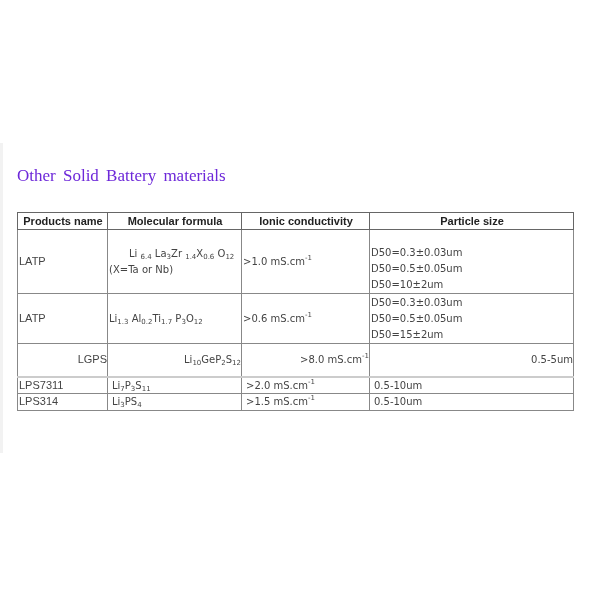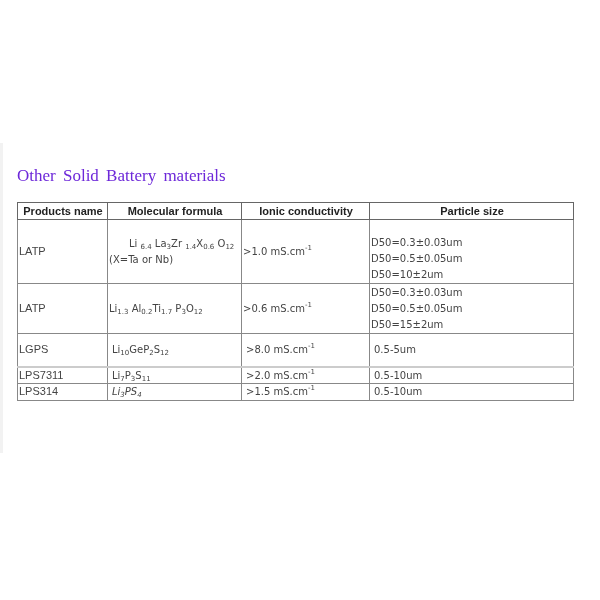--- a/index.html
+++ b/index.html
@@ -1,19 +1,19 @@
 <!DOCTYPE html>
 <html><head>
 <meta charset="utf-8">
 <style>
   html, body { margin:0; padding:0; background:#ffffff; }
   body { width:600px; height:600px; position:relative; overflow:hidden; font-family:"DejaVu Sans", sans-serif; }
   .left-strip { position:absolute; left:0; top:143px; width:3px; height:310px; background:#f2f2f2; }
   .title { position:absolute; left:17px; top:166px; font-family:"Liberation Serif", serif; font-size:17px; color:#6d28d9; word-spacing:3px; white-space:nowrap; }
-  table { position:absolute; left:17px; top:202px; width:556px; border-collapse:collapse; table-layout:fixed; font-size:10.5px; color:#444; }
+  table { position:absolute; left:17px; top:212px; width:556px; border-collapse:collapse; table-layout:fixed; font-size:10.5px; color:#444; }
   td, th { border:1px solid #888; padding:0 0 0 1px; vertical-align:middle; line-height:15px; white-space:nowrap; overflow:hidden; }
   th { font-family:"Liberation Sans", sans-serif; font-weight:bold; font-size:11px; color:#222; text-align:center; height:16px; border-color:#666; }
   td { font-family:"DejaVu Sans", sans-serif; font-size:10px; }
   td.name { font-family:"Liberation Sans", sans-serif; font-size:11px; color:#444; }
   tr.sep td { border-bottom:2px solid #ccc; }
   col.c1 { width:90px; } col.c2 { width:134px; } col.c3 { width:128px; } col.c4 { width:204px; }
   sub { font-size:7px; vertical-align:-2px; line-height:0; }
   sup { font-size:7px; vertical-align:5px; line-height:0; }
   .line { display:block; line-height:16px; }
 </style>
@@ -68,21 +68,21 @@
       <td>
         <span>&gt;0.6</span><span> mS.cm</span><sup>-1</sup>
       </td>
       <td>
         <span class="line">D50=0.3±0.03um</span>
         <span class="line">D50=0.5±0.05um</span>
         <span class="line">D50=15±2um</span>
       </td>
     </tr>
 
-    <tr class="sep" style="height:33px;">
+    <tr class="sep" style="height:33px;text-align:right;">
       <td class="name">LGPS</td>
       <td style="padding-left:4px;">
         <span>Li</span><sub>10</sub><span>GeP</span><sub>2</sub><span>S</span><sub>12</sub>
       </td>
       <td style="padding-left:4px;">
         <span>&gt;8.0</span><span> mS.cm</span><sup>-1</sup>
       </td>
       <td style="padding-left:4px;">0.5-5um</td>
     </tr>
 
@@ -93,21 +93,21 @@
         <span>Li</span><sub>7</sub><span>P</span><sub>3</sub><span>S</span><sub>11</sub>
       </td>
       <td style="padding-left:4px;margin-top:44px;">
         <span>&gt;2.0</span><span> mS.cm</span><sup>-1</sup>
       </td>
       <td style="padding-left:4px;">0.5-10um</td>
     </tr>
 
     <tr style="height:17px;">
       <td class="name">LPS314</td>
-      <td style="padding-left:4px;font-style:italic;">
+      <td style="padding-left:4px;">
         <span>Li</span><sub>3</sub><span>PS</span><sub>4</sub>
       </td>
       <td style="padding-left:4px;">
         <span>&gt;1.5</span><span> mS.cm</span><sup>-1</sup>
       </td>
       <td style="padding-left:4px;">0.5-10um</td>
     </tr>
   </tbody>
 </table>
 

